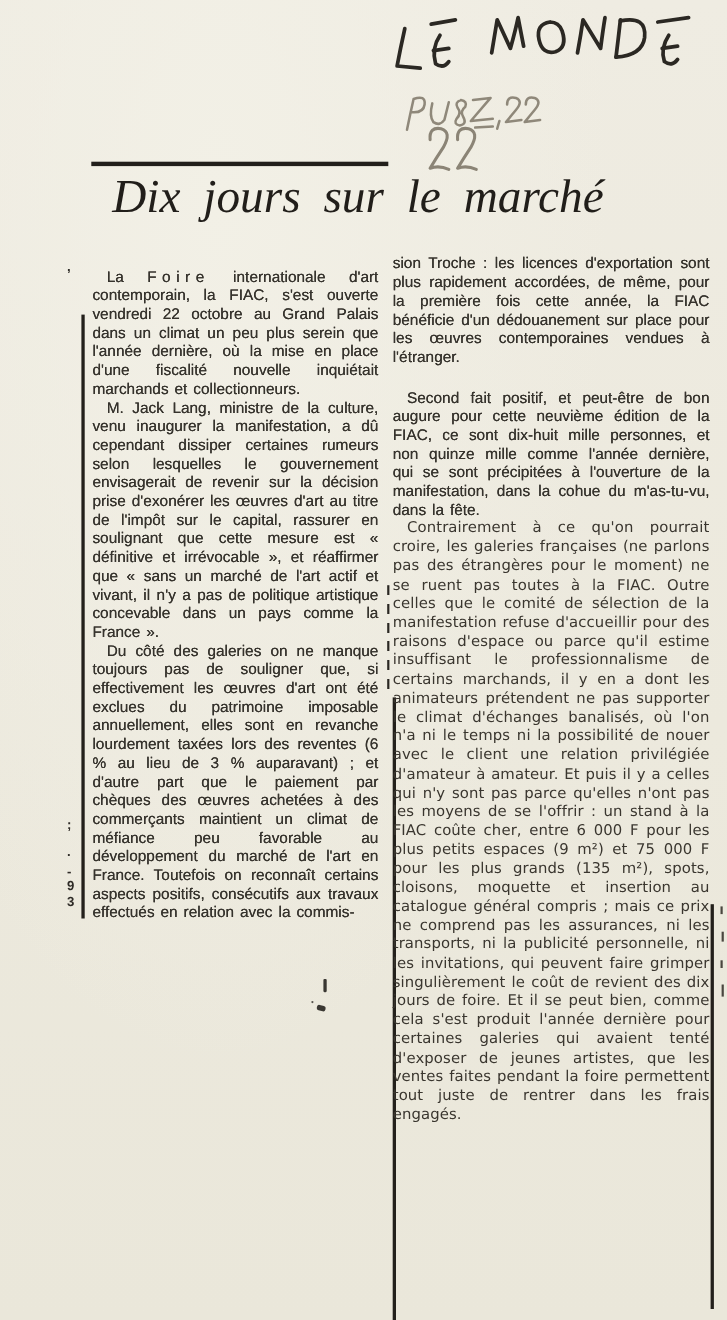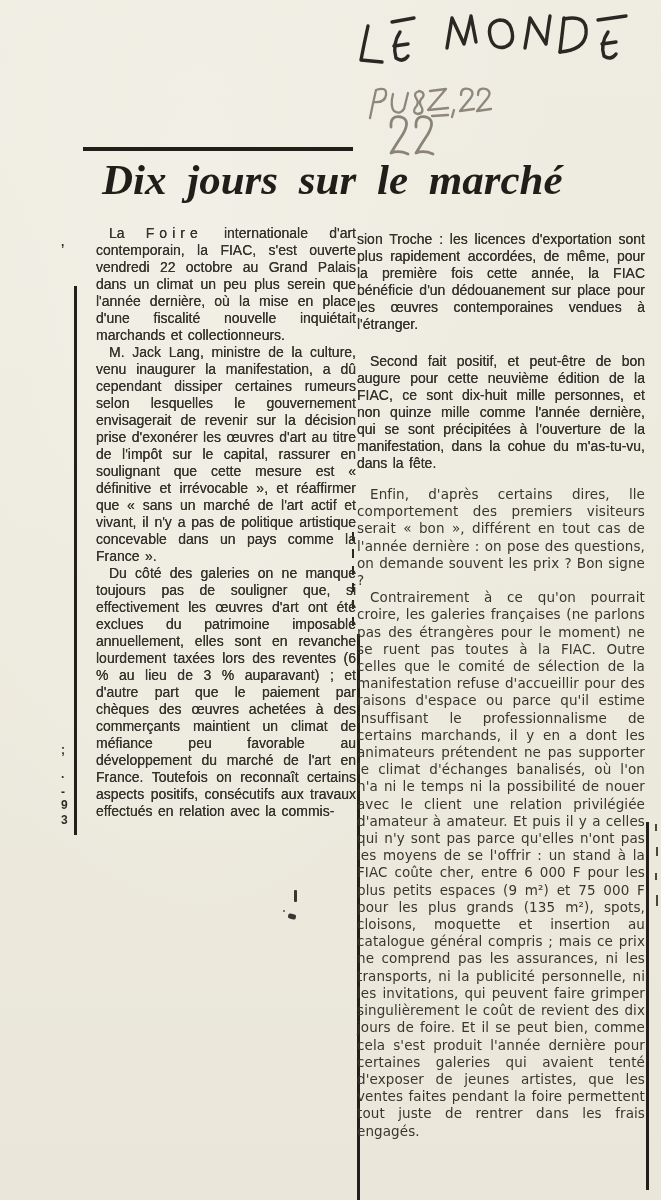--- a/index.html
+++ b/index.html
@@ -20,28 +20,28 @@
   .kicker{
     position:absolute;left:84px;top:114px;
     font-family:"Liberation Serif",serif;font-weight:700;
     font-size:26px;letter-spacing:1.5px;color:#24211c;white-space:nowrap;
   }
   .kicker-underline{
     position:absolute;left:83px;top:147px;width:270px;height:4px;background:#221f1b;
   }
   .headline{
     position:absolute;left:102px;top:155px;margin:0;
-    font-family:"Liberation Serif",serif;font-style:italic;font-weight:700;
+    font-family:"Liberation Serif",serif;font-style:italic;font-weight:400;
     font-size:43px;word-spacing:10px;color:#211e1a;white-space:nowrap;
   }
 
   .col{position:absolute;text-align:justify;color:#36332d;}
   .col p{margin:0;text-indent:13px;text-shadow:0 0 .3px #36332d;}
   .col p.noindent{text-indent:0;}
-  .col-left{left:84px;top:225px;width:260px;font-size:14px;line-height:17px;word-spacing:1.5px;margin-left:12px;}
+  .col-left{left:84px;top:243px;width:260px;font-size:14px;line-height:17px;word-spacing:1.5px;}
   .col-right{left:357px;top:231px;width:288px;font-size:14px;line-height:17px;word-spacing:1.5px;}
   .col p.font-b{
     font-family:"DejaVu Sans",sans-serif;font-size:13.5px;line-height:17.2px;
     word-spacing:.5px;letter-spacing:.1px;color:#3a362f;text-shadow:none;
   }
   .it{}
   .spaced{letter-spacing:5px;}
 
   .rule{position:absolute;background:#23201b;}
   .rule-left{left:74px;top:286px;width:3px;height:549px;}
@@ -134,17 +134,16 @@
   <div class="stray-c"></div>
 
   <div class="col col-left" id="col-left">
       <p><span>La </span><span class="spaced">Foire</span><span> internationale d'art contemporain, la FIAC, s'est ouverte vendredi 22 octobre au Grand Palais dans un climat un peu plus serein que l'année dernière, où la mise en place d'une fiscalité nouvelle inquiétait marchands et collectionneurs.</span></p>
       <p><span>M. Jack Lang, ministre de la culture, venu inaugurer la manifestation, a dû cependant dissiper certaines rumeurs selon lesquelles le gouvernement envisagerait de revenir sur la décision prise d'exonérer les œuvres d'art au titre de l'impôt sur le capital, rassurer en soulignant que cette mesure est « </span><span class="it">définitive et irrévocable</span><span> », et réaffirmer que « </span><span class="it">sans un marché de l'art actif et vivant, il n'y a pas de politique artistique concevable dans un pays comme la France</span><span> ».</span></p>
       <p><span>Du côté des galeries on ne manque toujours pas de souligner que, si effectivement les œuvres d'art ont été exclues du patrimoine imposable annuellement, elles sont en revanche lourdement taxées lors des reventes (6 % au lieu de 3 % auparavant) ; et d'autre part que le paiement par chèques des œuvres achetées à des commerçants maintient un climat de méfiance peu favorable au développement du marché de l'art en France. Toutefois on reconnaît certains aspects positifs, consécutifs aux travaux effectués en relation avec la commis-</span></p>
     </div>
   <div class="col col-right" id="col-right">
       <p class="noindent"><span>sion Troche : les licences d'exportation sont plus rapidement accordées, de même, pour la première fois cette année, la FIAC bénéficie d'un dédouanement sur place pour les œuvres contemporaines vendues à l'étranger.</span></p>
       <p style="margin-top: 20px;"><span>Second fait positif, et peut-être de bon augure pour cette neuvième édition de la FIAC, ce sont dix-huit mille personnes, et non quinze mille comme l'année dernière, qui se sont précipitées à l'ouverture de la manifestation, dans la cohue du m'as-tu-vu, dans la fête.</span></p>
-      <p class="font-b" style="margin-top: 14px;"><span>Enfin, d'après certains dires, lle comportement des premiers visiteurs serait « bon », différent en tout cas de l'année dernière : on pose des questions, on demande souvent les prix ? Bon signe ?</span></p>
       <p class="font-b"><span>Contrairement à ce qu'on pourrait croire, les galeries françaises (ne parlons pas des étrangères pour le moment) ne se ruent pas toutes à la FIAC. Outre celles que le comité de sélection de la manifestation refuse d'accueillir pour des raisons d'espace ou parce qu'il estime insuffisant le professionnalisme de certains marchands, il y en a dont les animateurs prétendent ne pas supporter le climat d'échanges banalisés, où l'on n'a ni le temps ni la possibilité de nouer avec le client une relation privilégiée d'amateur à amateur. Et puis il y a celles qui n'y sont pas parce qu'elles n'ont pas les moyens de se l'offrir : un stand à la FIAC coûte cher, entre 6 000 F pour les plus petits espaces (9 m²) et 75 000 F pour les plus grands (135 m²), spots, cloisons, moquette et insertion au catalogue général compris ; mais ce prix ne comprend pas les assurances, ni les transports, ni la publicité personnelle, ni les invitations, qui peuvent faire grimper singulièrement le coût de revient des dix jours de foire. Et il se peut bien, comme cela s'est produit l'année dernière pour certaines galeries qui avaient tenté d'exposer de jeunes artistes, que les ventes faites pendant la foire permettent tout juste de rentrer dans les frais engagés.</span></p>
     </div>
 
 </div>
 
 </body></html>

